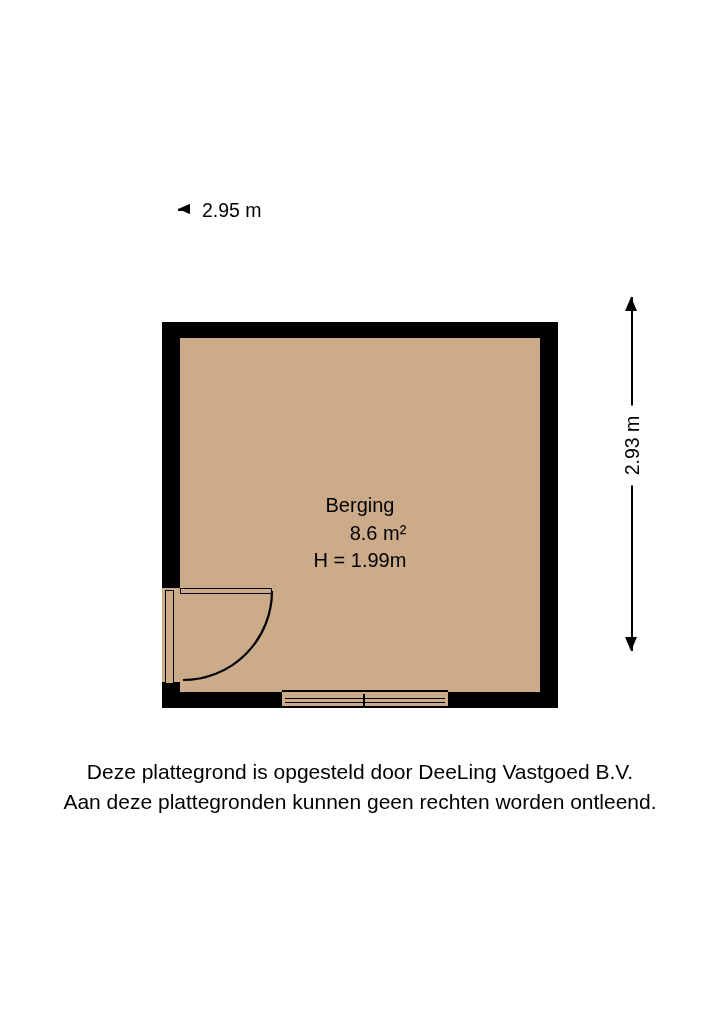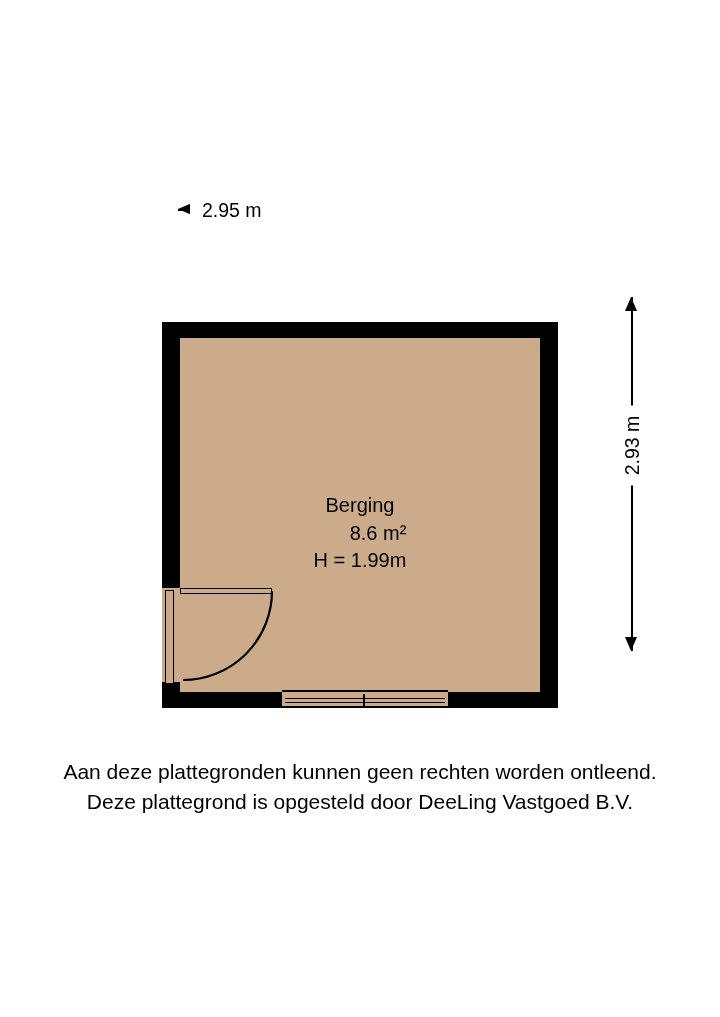--- a/index.html
+++ b/index.html
@@ -290,17 +290,17 @@
     </div>
 
     <div class="room-labels">
       <div class="name">Berging</div>
       <div class="area">8.6 m²</div>
       <div class="height">H = 1.99m</div>
     </div>
   </div>
 
   <div class="footer">
+    <div>Deze plattegrond is opgesteld door DeeLing Vastgoed B.V.</div>
     <div>Aan deze plattegronden kunnen geen rechten worden ontleend.</div>
-    <div>Deze plattegrond is opgesteld door DeeLing Vastgoed B.V.</div>
   </div>
 
 </div>
 
 </body></html>

